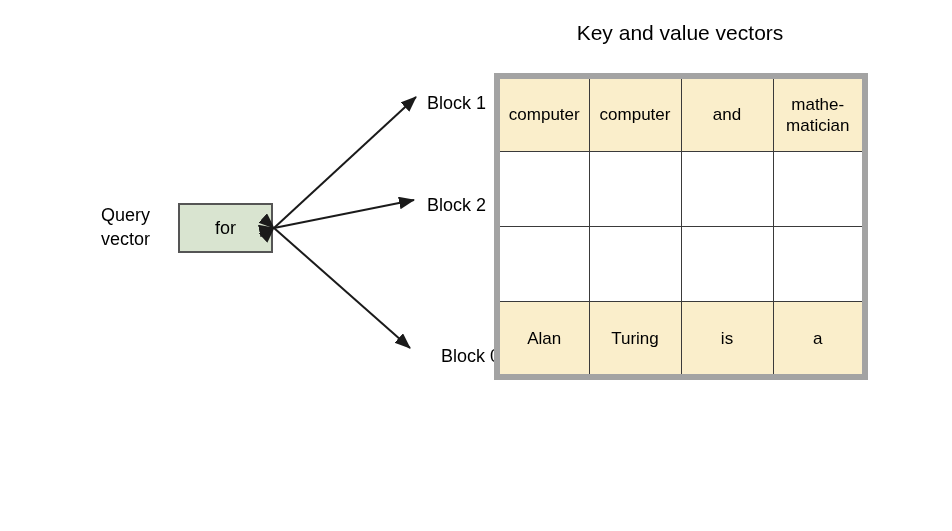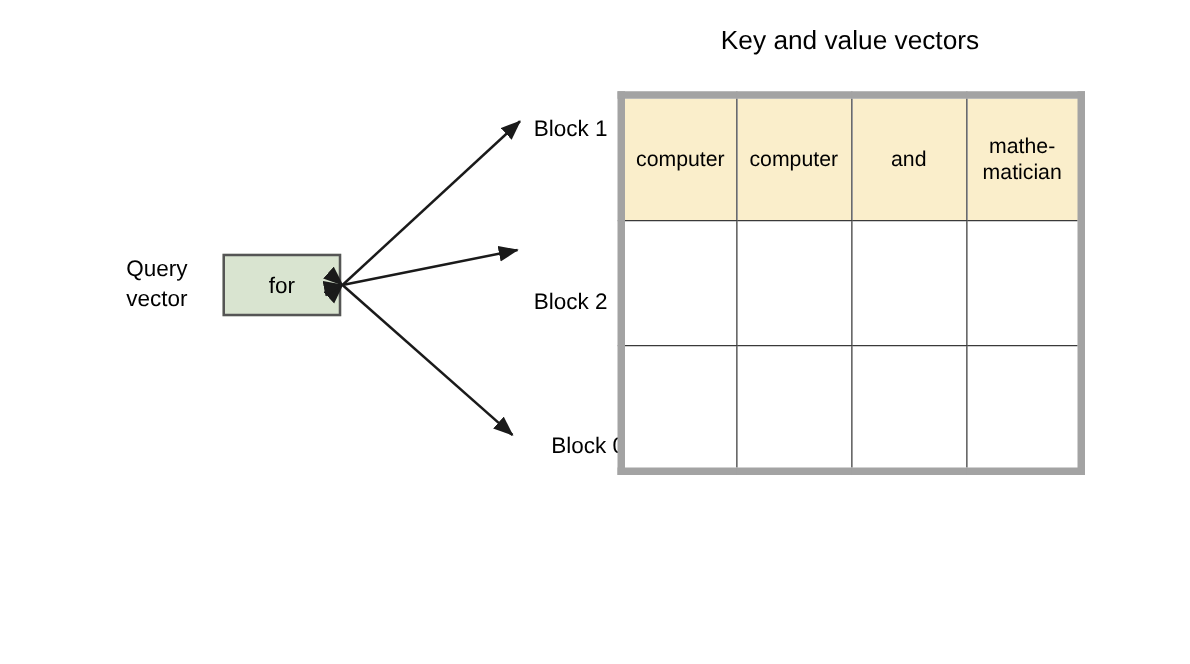--- a/index.html
+++ b/index.html
@@ -74,21 +74,21 @@
   
   .block-label {
     position: absolute;
     width: 86px;
     text-align: right;
     font-size: 18px;
     line-height: 22px;
     white-space: nowrap;
   }
   #block-label-1 { left: 400px; top: 92px; }
-  #block-label-2 { left: 400px; top: 194px; margin-top: 36px; }
+  #block-label-2 { left: 400px; top: 194px; }
   #block-label-0 { left: 414px; top: 345px; }
 
   
   #kv-table {
     position: absolute;
     left: 494px;
     top: 73px;
     width: 368px;
     height: 307px;
     border-collapse: collapse;
@@ -191,16 +191,30 @@
           <td>
             <span class="cell-text"></span>
           </td>
           <td>
             <span class="cell-text"></span>
           </td>
           <td>
             <span class="cell-text"></span>
           </td>
         </tr>
+        <tr>
+          <td class="filled">
+            <span class="cell-text">Alan</span>
+          </td>
+          <td class="filled">
+            <span class="cell-text">Turing</span>
+          </td>
+          <td class="filled">
+            <span class="cell-text">is</span>
+          </td>
+          <td class="filled">
+            <span class="cell-text">a</span>
+          </td>
+        </tr>
       </tbody>
   </table>
 
 </div>
 
 </body></html>

